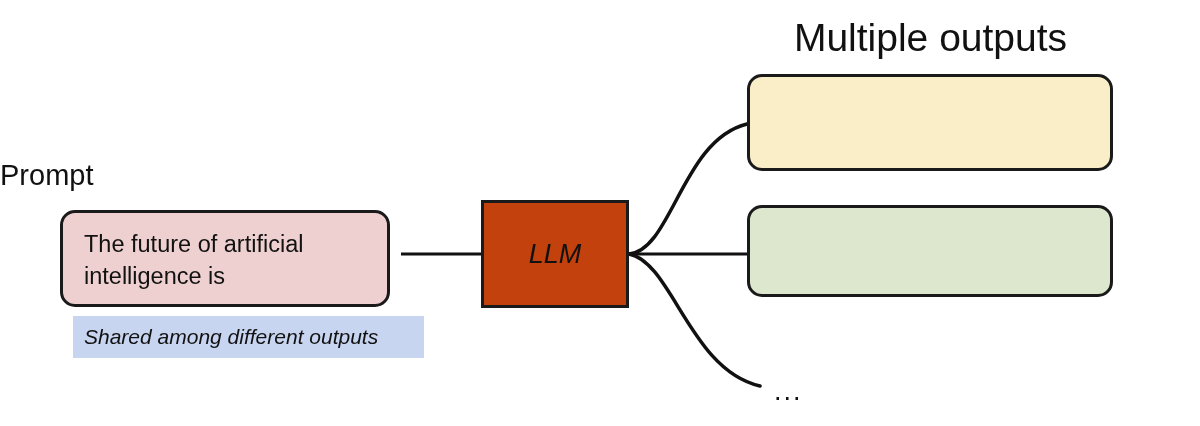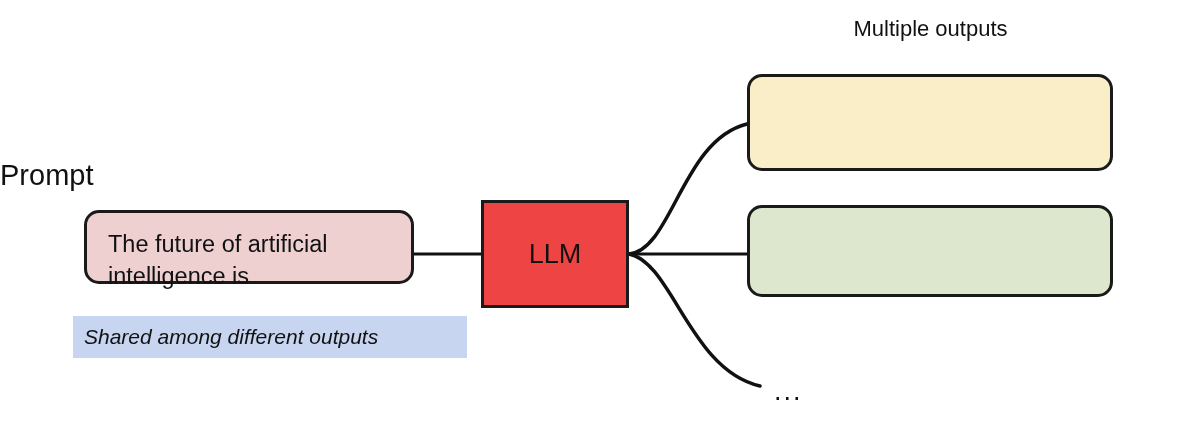--- a/index.html
+++ b/index.html
@@ -27,32 +27,32 @@
     left: 0;
     top: 161px;
     width: 482px;
     font-size: 29px;
   }
   #outputs-label {
     left: 748px;
     top: 18px;
     width: 365px;
     text-align: center;
-    font-size: 22px;
+    font-size: 39px;
   }
   .node {
     position: absolute;
     box-sizing: border-box;
     border: 3px solid #1a1a1a;
   }
   #prompt-box {
-    left: 84px;
+    left: 60px;
     top: 210px;
     width: 330px;
-    height: 74px;
+    height: 97px;
     border-radius: 15px;
   }
   #prompt-text {
     position: absolute;
     left: 21px;
     top: 16px;
     width: 292px;
     font-size: 23.5px;
     line-height: 1.35;
     color: #111111;
@@ -87,21 +87,21 @@
     left: 747px;
     top: 205px;
     width: 366px;
     height: 92px;
     border-radius: 15px;
   }
   #shared-note {
     position: absolute;
     left: 73px;
     top: 316px;
-    width: 394px;
+    width: 351px;
     height: 42px;
     display: flex;
     align-items: center;
     padding-left: 11px;
     box-sizing: border-box;
     font-size: 21px;
     font-style: italic;
     color: #111111;
   }
   #ellipsis {
@@ -134,21 +134,21 @@
   </svg>
 
   <div class="label" id="prompt-label">Prompt</div>
 
   <div class="label" id="outputs-label">Multiple outputs</div>
 
   <div class="node" id="prompt-box" style="background:#efd0d1;">
     <div id="prompt-text">The future of artificial intelligence is</div>
   </div>
 
-  <div class="node" id="llm-box" style="background:#ef4444;">
+  <div class="node" id="llm-box" style="background:#c2410c;font-style:italic;">
     <div id="llm-text">LLM</div>
   </div>
 
   <div class="node" id="output-box-1" style="background:#faeec8;">
   </div>
 
   <div class="node" id="output-box-2" style="background:#dce7cd;">
   </div>
 
   <div id="shared-note" style="background:#c8d5f0;">

